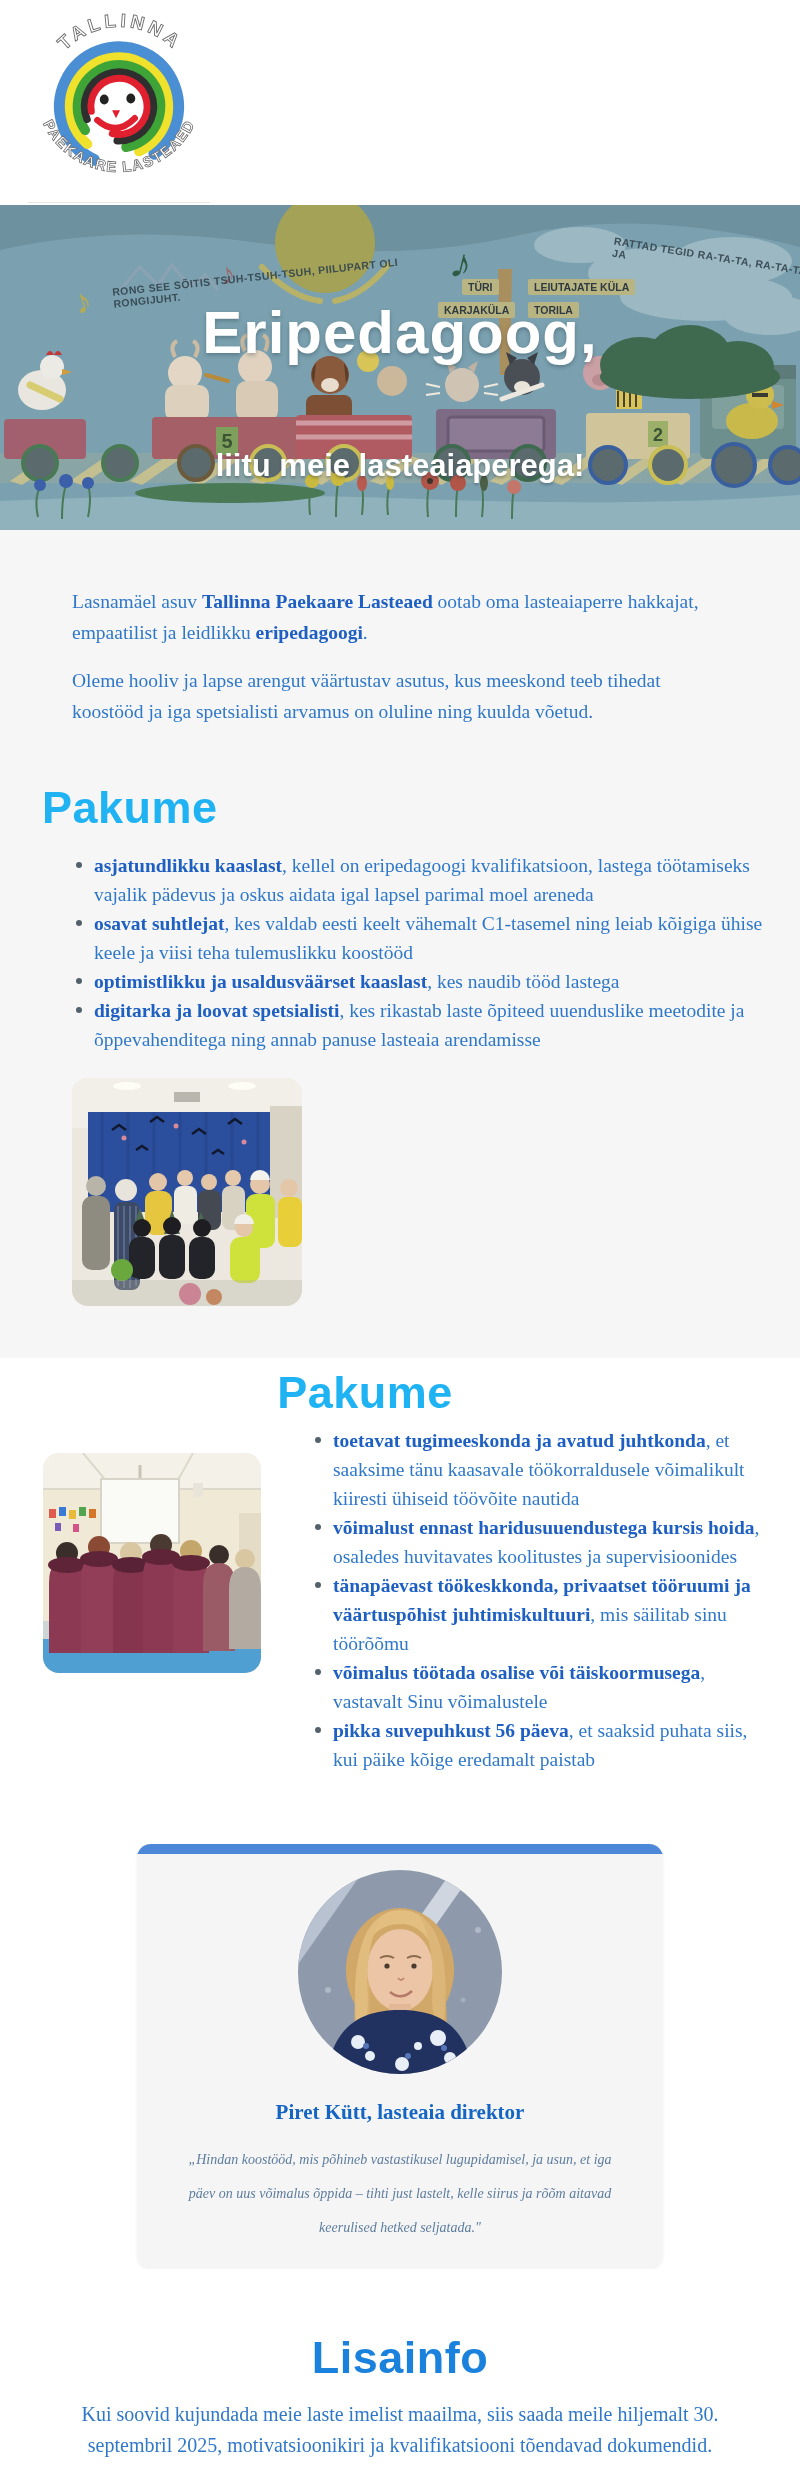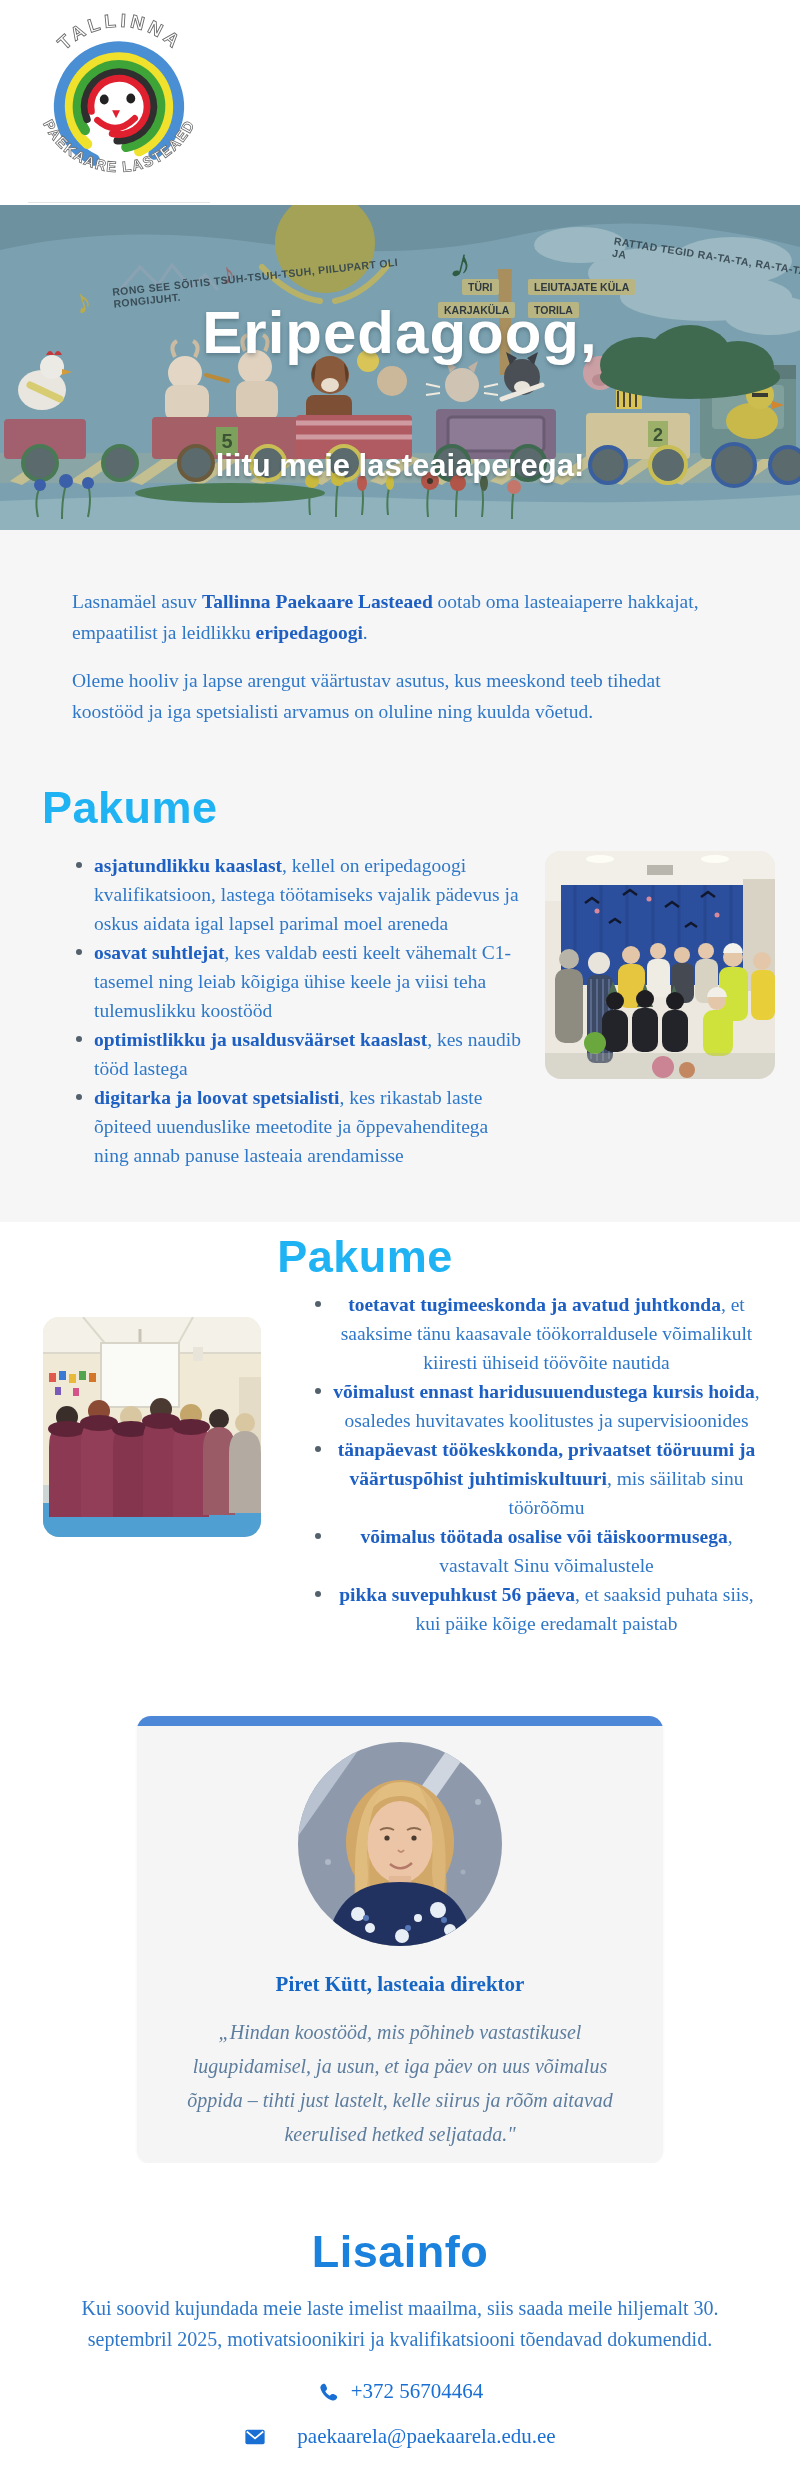--- a/index.html
+++ b/index.html
@@ -26,47 +26,47 @@
 
   
   .bodytext{font-family:"Liberation Serif",serif;color:#2f78c9;}
   .bodytext b,.blue-list strong{color:#1d5fc2;}
 
   
   .section-light{background:#f6f6f6;padding:56px 0 52px;}
   .intro{margin:0 72px;font-size:19.5px;line-height:31px;}
   .intro p{margin:0 0 17px;}
   h2.h-cyan{margin:56px 0 0 42px;font-size:45px;line-height:50px;color:#20b3f3;letter-spacing:.5px;font-weight:bold;}
-  .ootame-row{display:flex;margin:18px 25px 0 72px;gap:24px;align-items:flex-start;}
+  .ootame-row{display:flex;margin:18px 25px 0 72px;gap:24px;align-items:flex-start;flex-direction:column;}
   ul.blue-list{flex:1;margin:0;padding:0 0 0 22px;list-style:none;font-family:"Liberation Serif",serif;
     font-size:19.5px;line-height:29px;color:#2f78c9;}
   ul.blue-list li{position:relative;}
   ul.blue-list li::before{content:'';position:absolute;left:-18px;top:11px;width:6px;height:6px;border-radius:50%;background:#53616c;}
   .photo{border-radius:16px;overflow:hidden;flex-shrink:0;line-height:0;}
   .photo-ootame{width:230px;height:228px;}
 
   
   .section-pakume{background:#fff;padding:10px 0 0;}
   .pakume-head-wrap{width:730px;text-align:center;}
   .pakume-head-wrap h2{margin:0;font-size:45px;line-height:50px;color:#20b3f3;font-weight:bold;letter-spacing:.5px;}
-  .pakume-row{display:flex;margin:8px 40px 12px 43px;gap:32px;align-items:flex-start;text-align:center;}
+  .pakume-row{display:flex;margin:8px 40px 4px 43px;gap:32px;align-items:flex-start;}
   .photo-pakume{width:218px;height:220px;margin-top:27px;}
   .pakume-row ul.blue-list{padding-left:40px;}
   .pakume-row ul.blue-list li::before{left:-18px;}
 
   
   .card-section{background:#fff;padding:66px 0 0;}
   .card{width:526px;margin:0 auto;background:#f5f5f5;border-radius:14px;overflow:hidden;
     box-shadow:0 1px 3px rgba(0,0,0,.06);}
   .card-topbar{height:10px;background:#4d87d8;}
   .card-body{padding:16px 44px 12px;text-align:center;}
   .portrait{width:204px;height:204px;border-radius:50%;overflow:hidden;margin:0 auto;line-height:0;}
   .director-name{margin-top:26px;font-family:"Liberation Serif",serif;font-weight:bold;font-size:21px;color:#1565c4;}
-  .director-quote{margin:18px auto 0;max-width:430px;font-family:"Liberation Serif",serif;font-style:italic;
-    font-size:20px;line-height:34px;color:#5d7d9e;}
+  .director-quote{margin:18px auto 12px;max-width:430px;font-family:"Liberation Serif",serif;font-style:italic;
+    font-size:14px;line-height:34px;color:#5d7d9e;}
 
   
   .lisainfo{background:#fff;text-align:center;padding:64px 0 12px;}
   .lisainfo h2{margin:0;font-size:45px;line-height:50px;color:#1a82dd;font-weight:bold;letter-spacing:.5px;}
   .lisainfo-text{margin:16px auto 2px;width:660px;font-family:"Liberation Serif",serif;font-size:20px;
     line-height:31px;color:#2f78c9;}
   .contact-row{margin-top:24px;display:flex;justify-content:center;align-items:center;gap:12px;}
   .contact-row.second{margin-top:20px;gap:31px;}
   .contact-link{font-family:"Liberation Serif",serif;font-size:21px;color:#1a6fd4;text-decoration:none;}
   .contact-icon{width:22px;height:22px;flex-shrink:0;}

